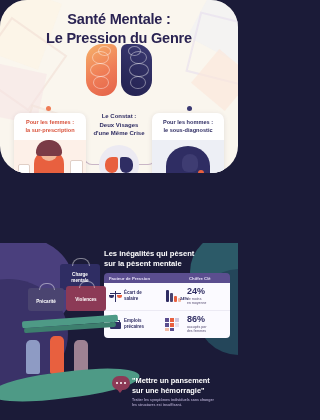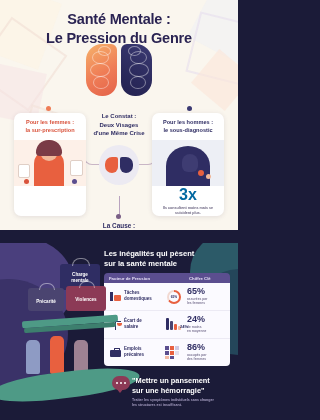--- a/index.html
+++ b/index.html
@@ -1,22 +1,22 @@
 <!DOCTYPE html>
 <html><head>
 <meta charset="utf-8">
 <style>
   html,body{margin:0;padding:0;}
   body{width:238px;height:420px;overflow:hidden;
        font-family:"Liberation Sans",sans-serif;background:#1b1b38;}
   #page{position:relative;width:238px;height:420px;overflow:hidden;}
 
   
-  .top{position:absolute;left:0;top:0;width:238px;height:230px;
-       background:#faf6ee;overflow:hidden;}
+  .top{position:absolute;left:0;top:0;width:238px;height:173px;
+       background:#faf6ee;overflow:hidden;border-radius:27px;}
   .deco{position:absolute;opacity:.5;}
   .d1{left:-18px;top:-10px;width:70px;height:70px;background:#fdf3e2;transform:rotate(20deg);}
   .d2{left:-14px;top:30px;width:64px;height:64px;border:2px solid #f0d9d0;transform:rotate(35deg);}
   .d3{left:-10px;top:68px;width:52px;height:52px;background:#f6e3e6;transform:rotate(12deg);opacity:.55;}
   .d4{right:-20px;top:-6px;width:60px;height:60px;background:#eef0f6;transform:rotate(28deg);}
   .d5{right:-16px;top:18px;width:58px;height:58px;border:2px solid #e3d9ee;transform:rotate(14deg);}
   .d6{right:-6px;top:58px;width:44px;height:44px;background:#fbe6d8;transform:rotate(40deg);opacity:.6;}
   .d7{left:24px;top:110px;width:40px;height:40px;border:2px solid #f2e0d6;transform:rotate(18deg);opacity:.5;}
 
   .title{position:absolute;left:0;top:10px;width:238px;text-align:center;
@@ -249,51 +249,29 @@
   </div>
 
   <div class="dark">
     <div class="blobA"></div>
     <div class="blobB"></div>
     <div class="blobC"></div>
     <div class="blobD"></div>
 
     <div class="ineq">
       <div>Les inégalités qui pèsent</div>
-      <div>sur la santé mentale</div>
+      <div>sur la pèsent mentale</div>
     </div>
 
     <div class="tbl">
       <div class="thead">
         <div class="th th1">Facteur de Pression</div>
         <div class="th th2">Chiffre Clé</div>
       </div>
 
-      <div class="trow">
-        <div class="ticon">
-          <div style="position:absolute;left:1px;top:2px;width:3px;height:9px;background:#2f2d63;"></div>
-          <div style="position:absolute;left:5px;top:5px;width:7px;height:6px;
-                      background:#e8603f;border-radius:1px;"></div>
-        </div>
-        <div class="tlabel">
-          <div>Tâches</div>
-          <div>domestiques</div>
-        </div>
-        <div class="tviz">
-          <div class="donut" style="background:conic-gradient(#e8603f 0 65%,#f2d9d2 65% 100%);"></div>
-          <div class="donutHole">65%</div>
-        </div>
-        <div class="tval">
-          <div class="tvalNum">65%</div>
-          <div class="tvalCap">
-            <div>assurées par</div>
-            <div>les femmes</div>
-          </div>
-        </div>
-      </div>
 
       <div class="trow">
         <div class="ticon">
           <div style="position:absolute;left:6px;top:1px;width:1.4px;height:11px;background:#2f2d63;"></div>
           <div style="position:absolute;left:1px;top:3px;width:11px;height:1.4px;background:#2f2d63;"></div>
           <div style="position:absolute;left:0px;top:5px;width:5px;height:3px;
                       background:#2f2d63;border-radius:0 0 3px 3px;"></div>
           <div style="position:absolute;left:8px;top:5px;width:5px;height:3px;
                       background:#e8603f;border-radius:0 0 3px 3px;"></div>
         </div>

